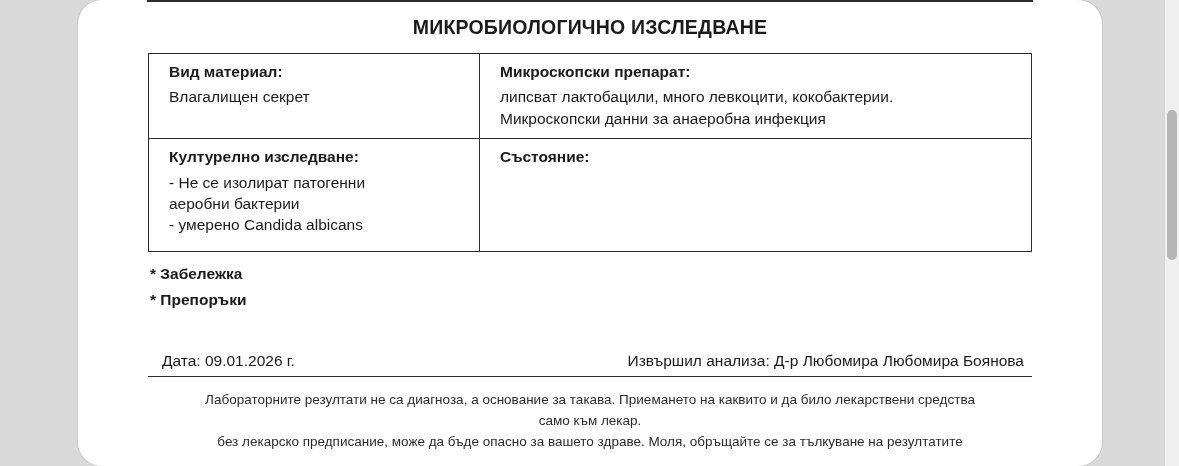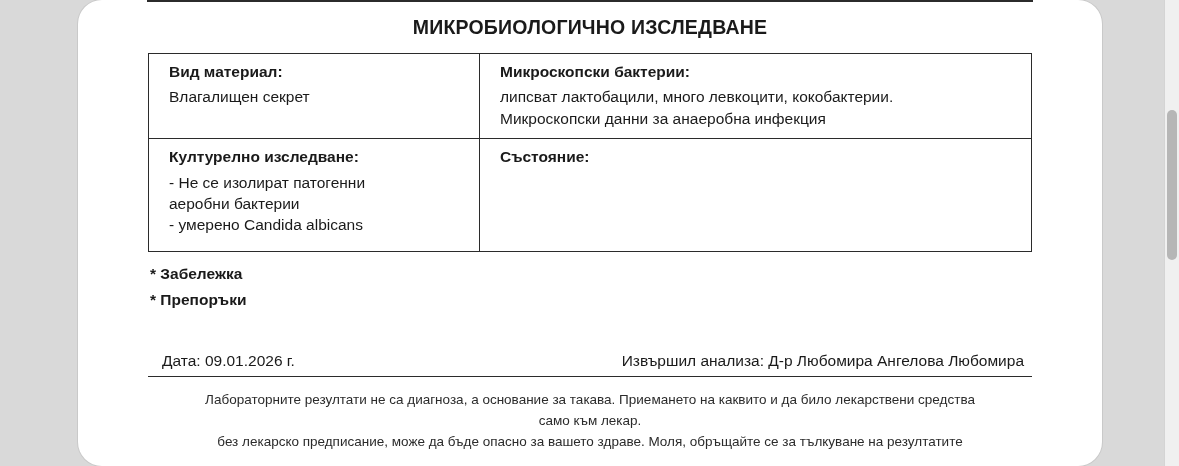--- a/index.html
+++ b/index.html
@@ -133,21 +133,21 @@
       <div class="doc-title">МИКРОБИОЛОГИЧНО ИЗСЛЕДВАНЕ</div>
 
       <table class="results">
         <tbody>
             <tr>
           <td class="col-left">
             <span class="label">Вид материал:</span>
             <span class="cell-line">Влагалищен секрет</span>
           </td>
           <td>
-            <span class="label">Микроскопски бактерии:</span>
+            <span class="label">Микроскопски препарат:</span>
             <span class="cell-line">липсват лактобацили, много левкоцити, кокобактерии.</span>
             <span class="cell-line">Микроскопски данни за анаеробна инфекция</span>
           </td>
         </tr>
         <tr>
           <td class="col-left cell-tall">
             <span class="label">Културелно изследване:</span>
             <span class="cell-line">- Не се изолират патогенни</span>
             <span class="cell-line">аеробни бактерии</span>
             <span class="cell-line">- умерено Candida albicans</span>
@@ -160,21 +160,21 @@
       </tbody>
         </table>
 
       <div class="notes">
         <div>* Забележка</div>
         <div>* Препоръки</div>
       </div>
 
       <div class="sign-row">
         <div class="sign-left">Дата: 09.01.2026 г.</div>
-        <div class="sign-right">Извършил анализа: Д-р Любомира Ангелова Любомира</div>
+        <div class="sign-right">Извършил анализа: Д-р Любомира Любомира Боянова</div>
       </div>
 
       <div class="disclaimer">
         <div>Лабораторните резултати не са диагноза, а основание за такава. Приемането на каквито и да било лекарствени средства</div>
         <div>само към лекар.</div>
         <div>без лекарско предписание, може да бъде опасно за вашето здраве. Моля, обръщайте се за тълкуване на резултатите</div>
       </div>
 
     </div>
   </div>

